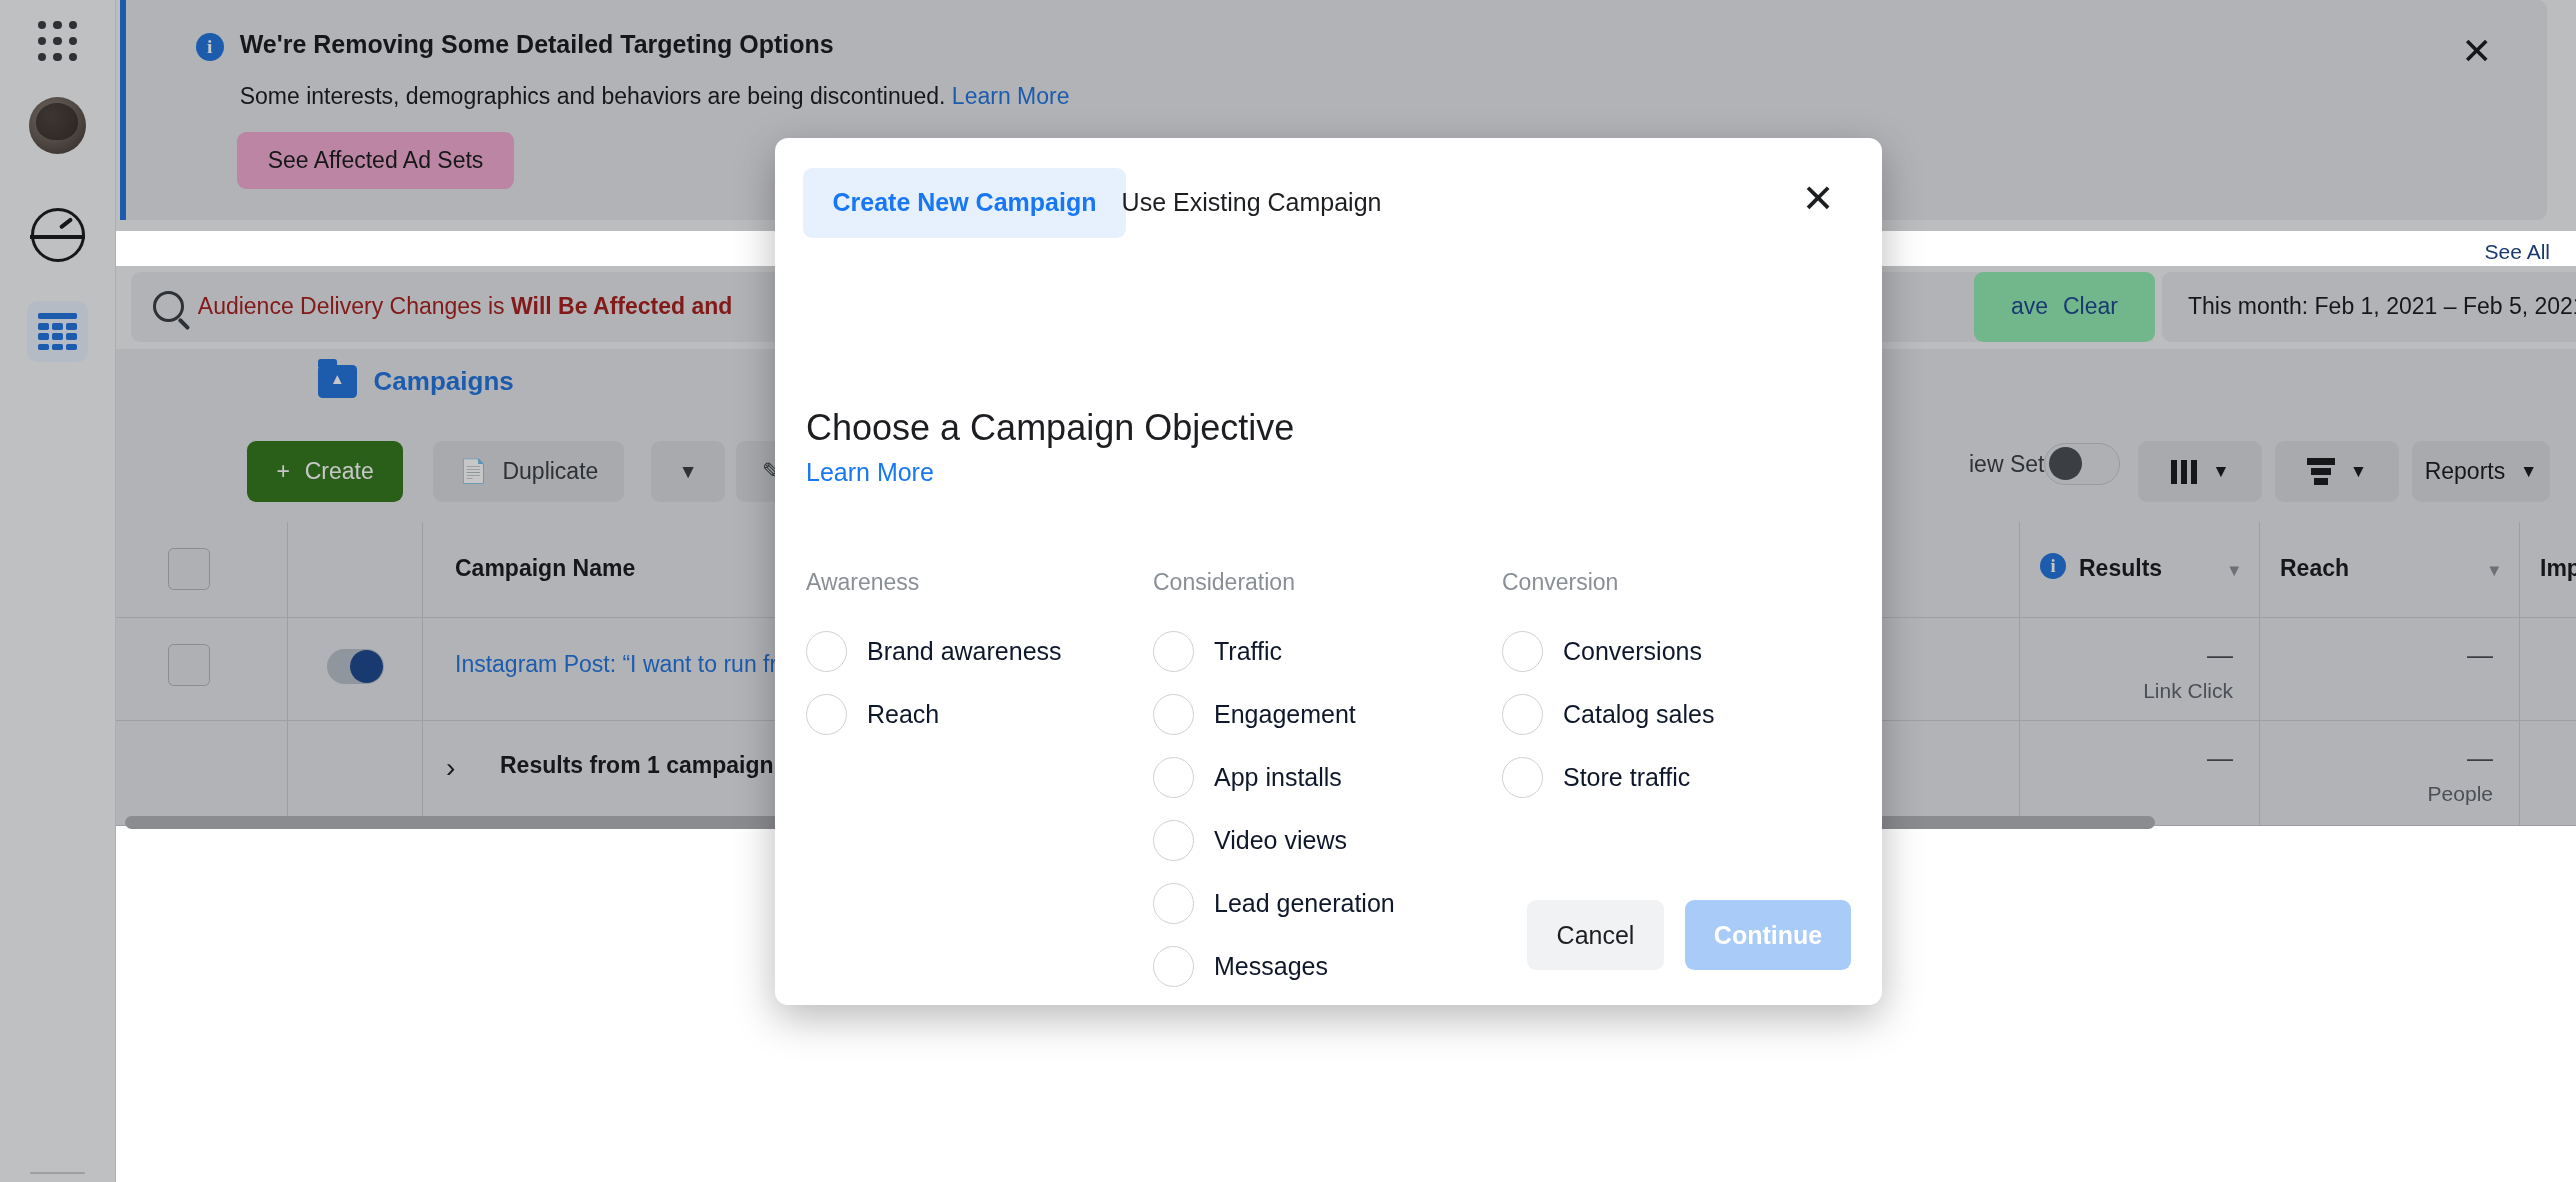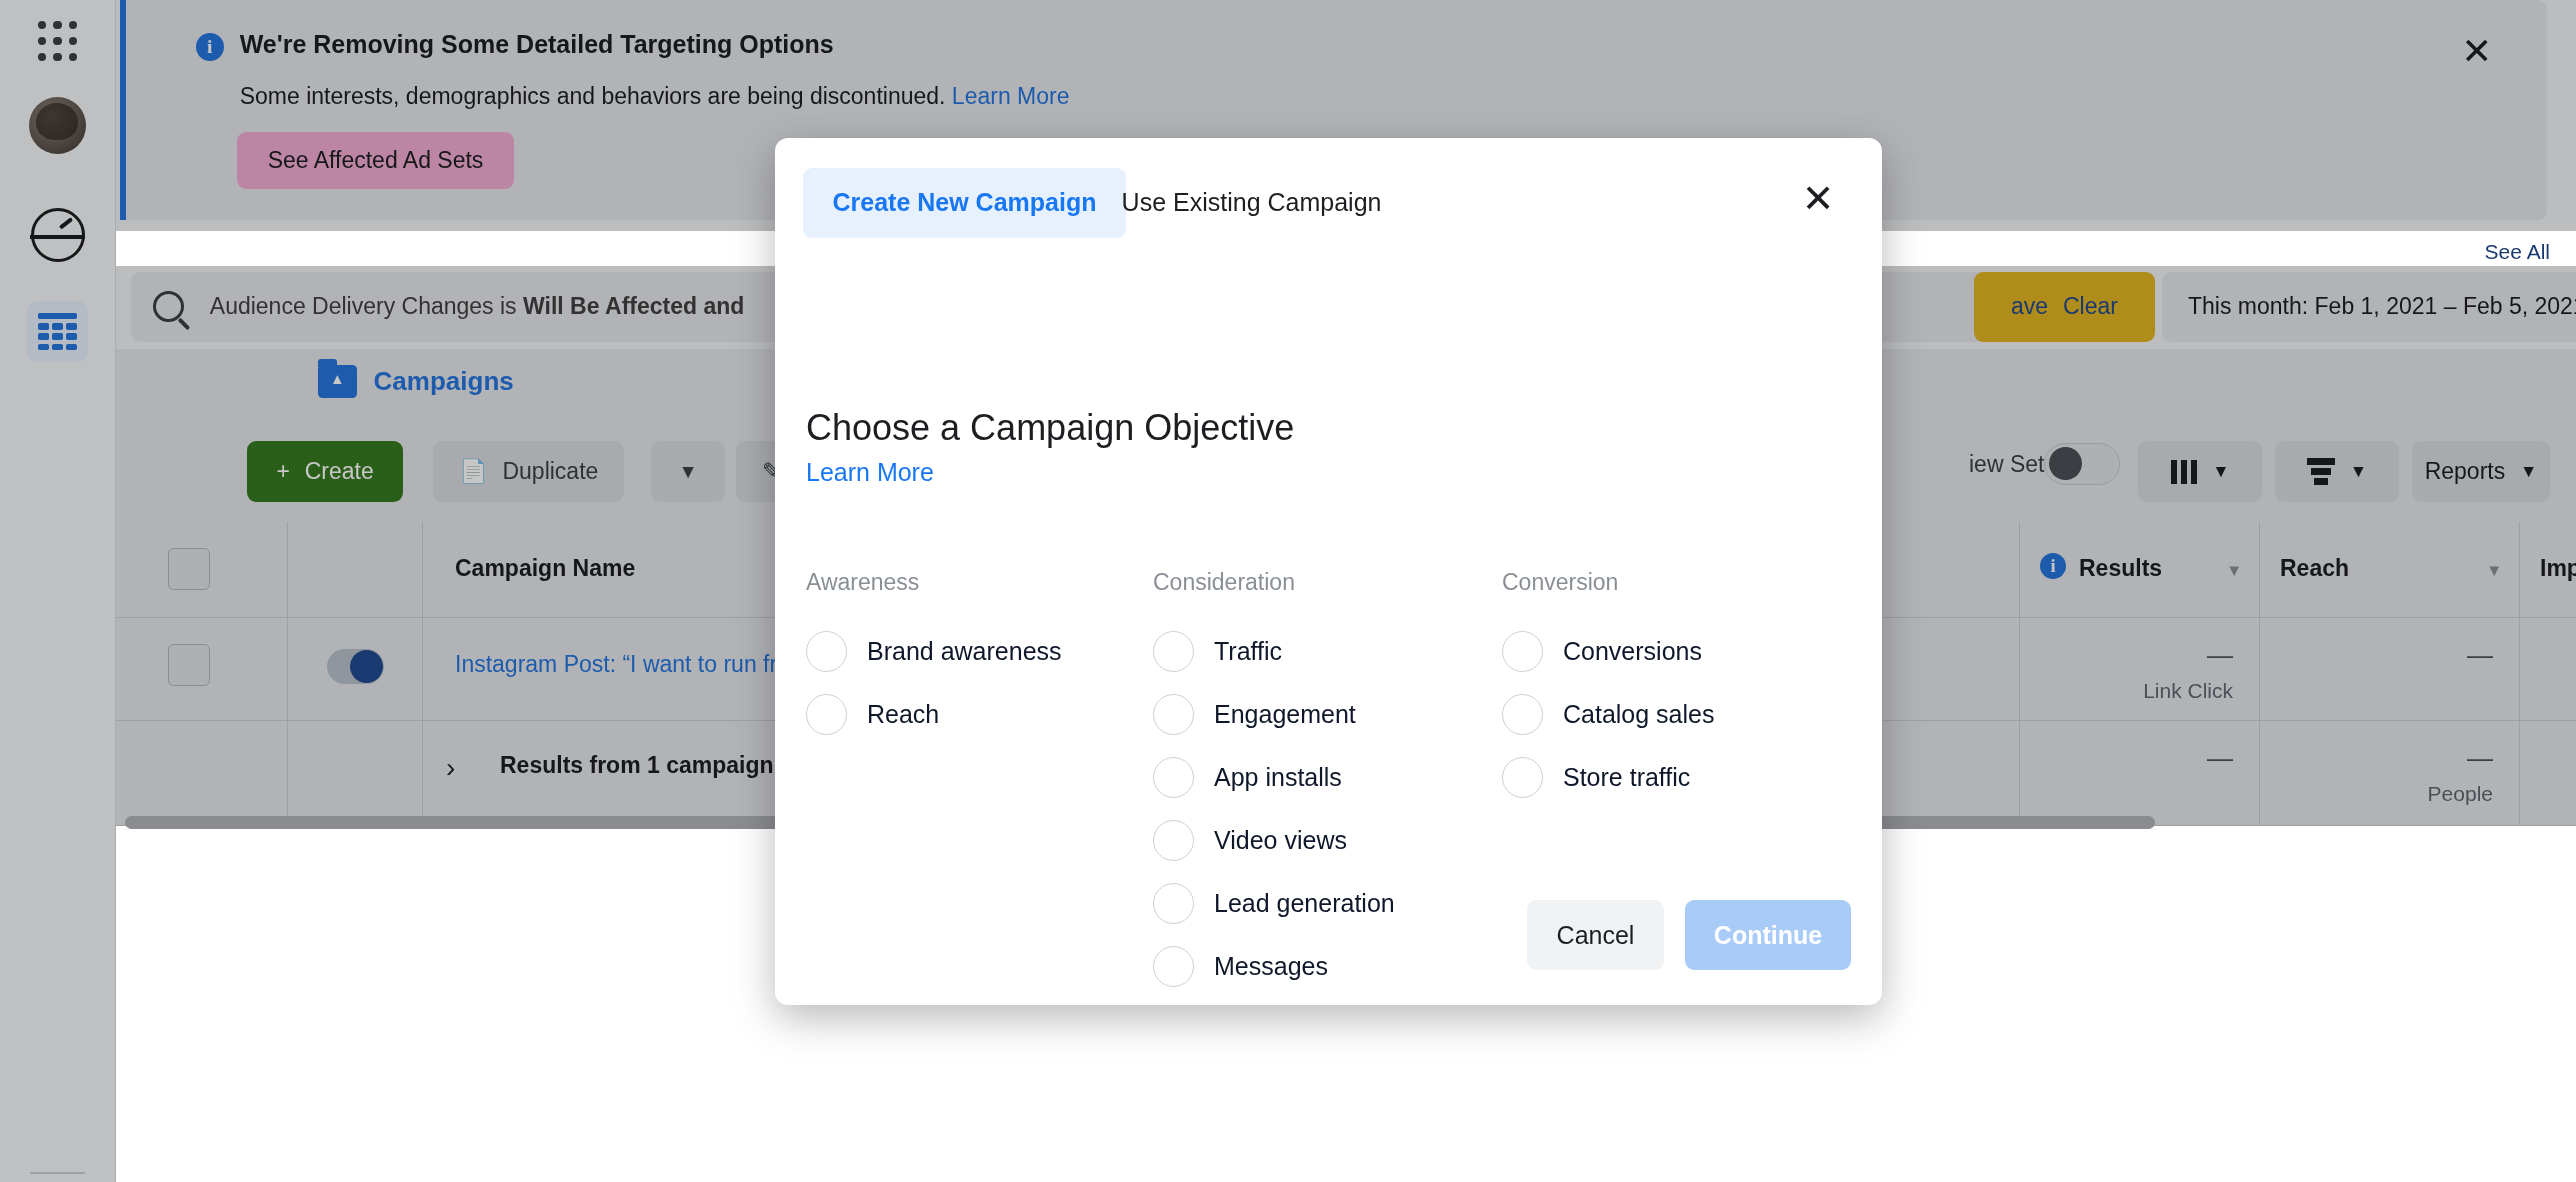--- a/index.html
+++ b/index.html
@@ -62,23 +62,23 @@
 
   .see-all { position:absolute; right: 26px; top: 240px; font-size: 21px; color:#1a4a9e; }
 
   
   .searchrow { position: absolute; left: 116px; top: 266px; width: 2460px; height: 83px; background:#f0f2f5; }
   .search { position:absolute; left: 14.8px; top: 5.5px; width: 1873px; height: 70px; background:#e4e6eb;
     border-radius: 9.2px; display:flex; align-items:center; padding: 0 22px; overflow:hidden; }
   .search .magn { width: 31px; height: 31px; border: 3.7px solid #3b3f45; border-radius: 50%; position:relative; flex:none; }
   .search .magn::after { content:""; position:absolute; right:-10px; bottom:-6.5px; width:14px; height:3.7px;
     background:#3b3f45; transform:rotate(45deg); border-radius:1.8px; }
-  .search .stxt { margin-left: 26px; font-size: 23px; color:#404040; white-space:nowrap; }
+  .search .stxt { margin-left: 14px; font-size: 23px; color:#b91c1c; white-space:nowrap; }
   .search .stxt b { font-weight:700; }
-  .saveclear { position:absolute; left: 1858px; top: 5.5px; width: 181px; height: 70px; background:#eab308;
+  .saveclear { position:absolute; left: 1858px; top: 5.5px; width: 181px; height: 70px; background:#86efac;
     border-radius:9.2px; display:flex; align-items:center; justify-content:center; gap: 14.8px;
     font-size: 23px; color:#1a4a9e; }
   .daterange { position:absolute; left: 2046px; top: 5.5px; width: 517px; height: 70px; background:#e4e6eb;
     border-radius:9.2px; display:flex; align-items:center; padding: 0 26px; font-size:23px; color:#1c1e21; }
 
   
   .crumbband { position:absolute; left: 116px; top: 349px; width: 2460px; height: 72px; background:#e4e6eb; }
   .crumb { position:absolute; left: 202px; top: 15.7px; display:flex; align-items:center; gap: 16.6px; }
   .crumb .folder { width: 39px; height: 33px; background:#1877f2; border-radius: 4.6px; position:relative; }
   .crumb .folder::before { content:""; position:absolute; left:0; top:-5.5px; width:18.5px; height:7.4px;

